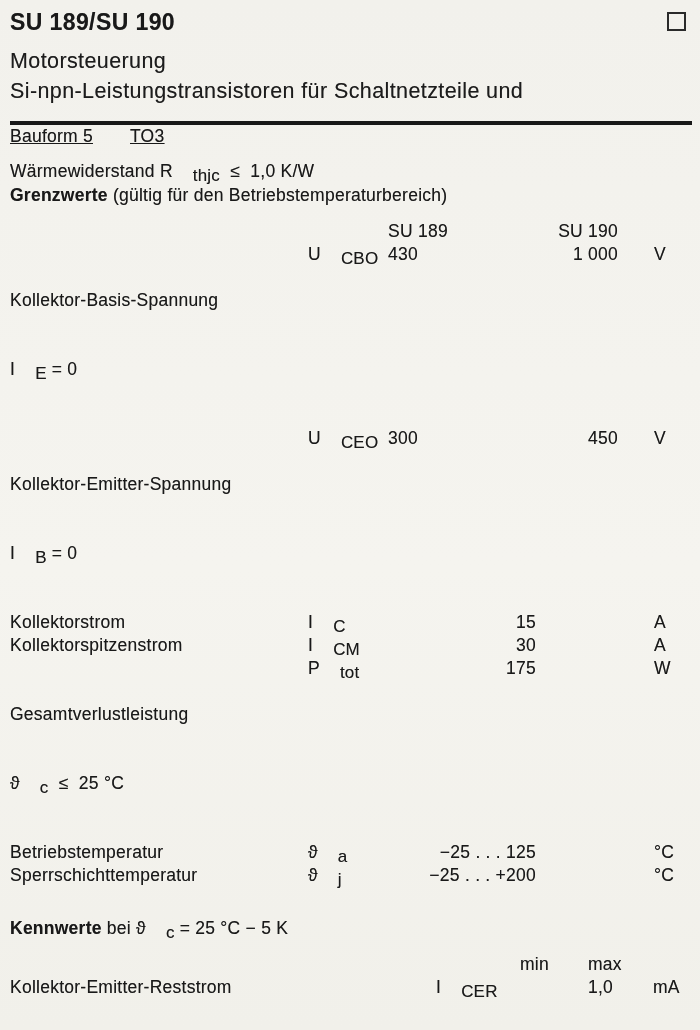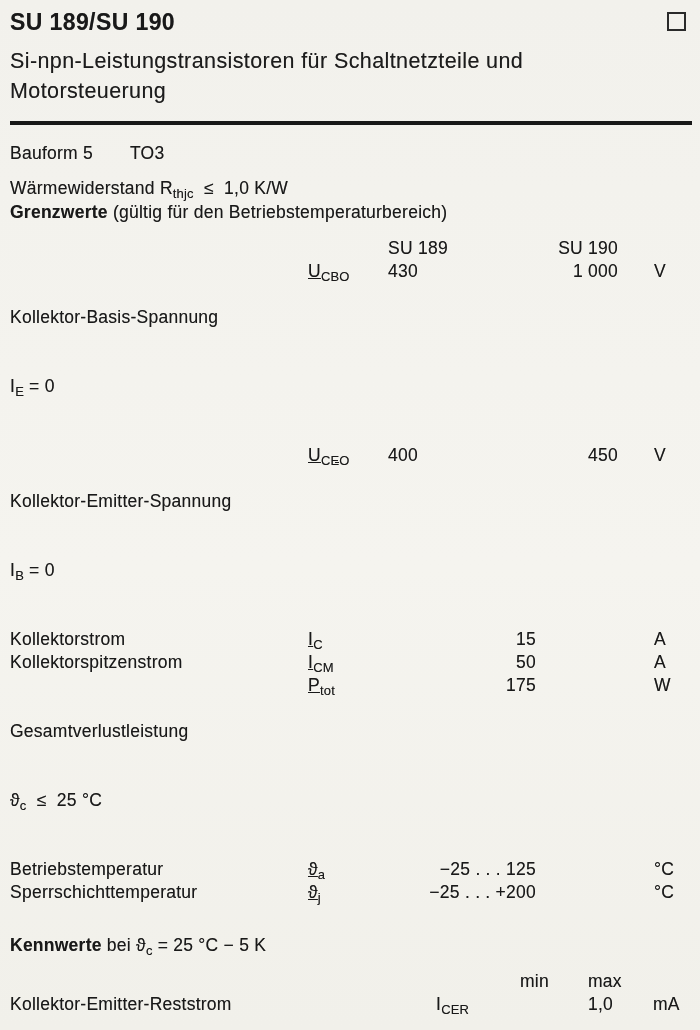--- a/index.html
+++ b/index.html
@@ -13,62 +13,62 @@
     position:relative; overflow:hidden;
     text-shadow:0 0 0.4px rgba(20,20,20,0.45);
   }
   .b { font-weight:700; }
   .title-row { display:flex; justify-content:space-between; align-items:flex-start; padding-top:2px; }
   .title { font-size:23px; font-weight:700; letter-spacing:0.4px; line-height:28px; }
   .chk { width:15px; height:15px; border:2px solid #2a2a2a; margin-top:4px; margin-right:6px; background:transparent; }
   .subtitle { margin-top:10px; font-size:21.5px; line-height:30px; letter-spacing:0.4px; color:#1c1c1c; }
   .rule { margin-top:15px; height:4px; background:#181818; }
   .line { line-height:23px; white-space:pre; }
-  .bauform { margin-top:17px; display:grid; grid-template-columns:120px 1fr; }
+  .bauform { display:grid; grid-template-columns:120px 1fr;text-decoration:underline; }
   .thermal { margin-top:12px; }
   .gw-heading { margin-top:1px; }
   .gw-heading .t1 { font-weight:700; }
   
   .g-grid { display:grid; grid-template-columns:298px 80px 72px 162px 1fr; line-height:23px; }
   .g-head { margin-top:13px; }
   .g-c1 { grid-column:3; white-space:pre; }
   .g-c2 { grid-column:4; text-align:right; padding-right:4px; white-space:pre; }
   .g-label { grid-column:1; white-space:pre; }
-  .g-sym { grid-column:2; white-space:pre;text-decoration:underline; }
+  .g-sym { grid-column:2; white-space:pre; }
   .g-v1 { grid-column:3; white-space:pre; }
   .g-v2 { grid-column:4; text-align:right; padding-right:4px; white-space:pre; }
   .g-vc { grid-column:3 / 5; text-align:right; padding-right:86px; white-space:pre; }
   .g-unit { grid-column:5; padding-left:32px; white-space:pre; }
   
   .kw-heading { margin-top:30px; }
   .k-grid { display:grid; grid-template-columns:418px 92px 64px 62px 1fr; line-height:23px; }
   .k-head { margin-top:13px; }
   .k-label { grid-column:1; white-space:pre; }
   .k-sym { grid-column:2; padding-left:8px; white-space:pre; }
   .k-min { grid-column:3; padding-left:18px; white-space:pre; }
   .k-min-h { grid-column:3; padding-left:0; white-space:pre; }
   .k-max { grid-column:4; padding-left:4px; white-space:pre; }
   .k-unit { grid-column:5; padding-left:7px; white-space:pre; }
   
-  sub { font-size:13px; vertical-align:-3.5px; letter-spacing:0.2px; line-height:0; }
+  sub { font-size:17px; vertical-align:-3.5px; letter-spacing:0.2px; line-height:0;margin-left:20px; }
   .rt span, .rt sub, .rt sup { white-space:pre; }
 </style>
 </head>
 <body>
 
 <div class="page">
 
   <div class="title-row">
     <div class="title">SU 189/SU 190</div>
     <div class="chk"></div>
   </div>
 
   <div class="subtitle">
+    <div>Motorsteuerung</div>
     <div>Si-npn-Leistungstransistoren für Schaltnetzteile und</div>
-    <div>Motorsteuerung</div>
   </div>
 
   <div class="rule"></div>
 
   <div class="bauform line">
     <div>Bauform 5</div>
     <div>TO3</div>
   </div>
 
   <div class="thermal line rt"><span>Wärmewiderstand R</span><sub>thjc</sub><span>  ≤  1,0 K/W</span></div>
@@ -92,36 +92,36 @@
       <div class="g-v2">1 000</div>
       <div class="g-unit">V</div>
     </div>
 
     <div class="g-grid">
       <div class="g-label">
         <div class="rt"><span>Kollektor-Emitter-Spannung</span></div>
         <div class="rt"><span>I</span><sub>B</sub><span> = 0</span></div>
       </div>
       <div class="g-sym rt"><span>U</span><sub>CEO</sub></div>
-      <div class="g-v1">400</div>
+      <div class="g-v1">300</div>
       <div class="g-v2">450</div>
       <div class="g-unit">V</div>
     </div>
 
     <div class="g-grid">
       <div class="g-label rt"><span>Kollektorstrom</span></div>
       <div class="g-sym rt"><span>I</span><sub>C</sub></div>
       <div class="g-vc">15</div>
       <div class="g-unit">A</div>
     </div>
 
     <div class="g-grid">
       <div class="g-label rt"><span>Kollektorspitzenstrom</span></div>
       <div class="g-sym rt"><span>I</span><sub>CM</sub></div>
-      <div class="g-vc">50</div>
+      <div class="g-vc">30</div>
       <div class="g-unit">A</div>
     </div>
 
     <div class="g-grid">
       <div class="g-label">
         <div class="rt"><span>Gesamtverlustleistung</span></div>
         <div class="rt"><span>ϑ</span><sub>c</sub><span>  ≤  25 °C</span></div>
       </div>
       <div class="g-sym rt"><span>P</span><sub>tot</sub></div>
       <div class="g-vc">175</div>

